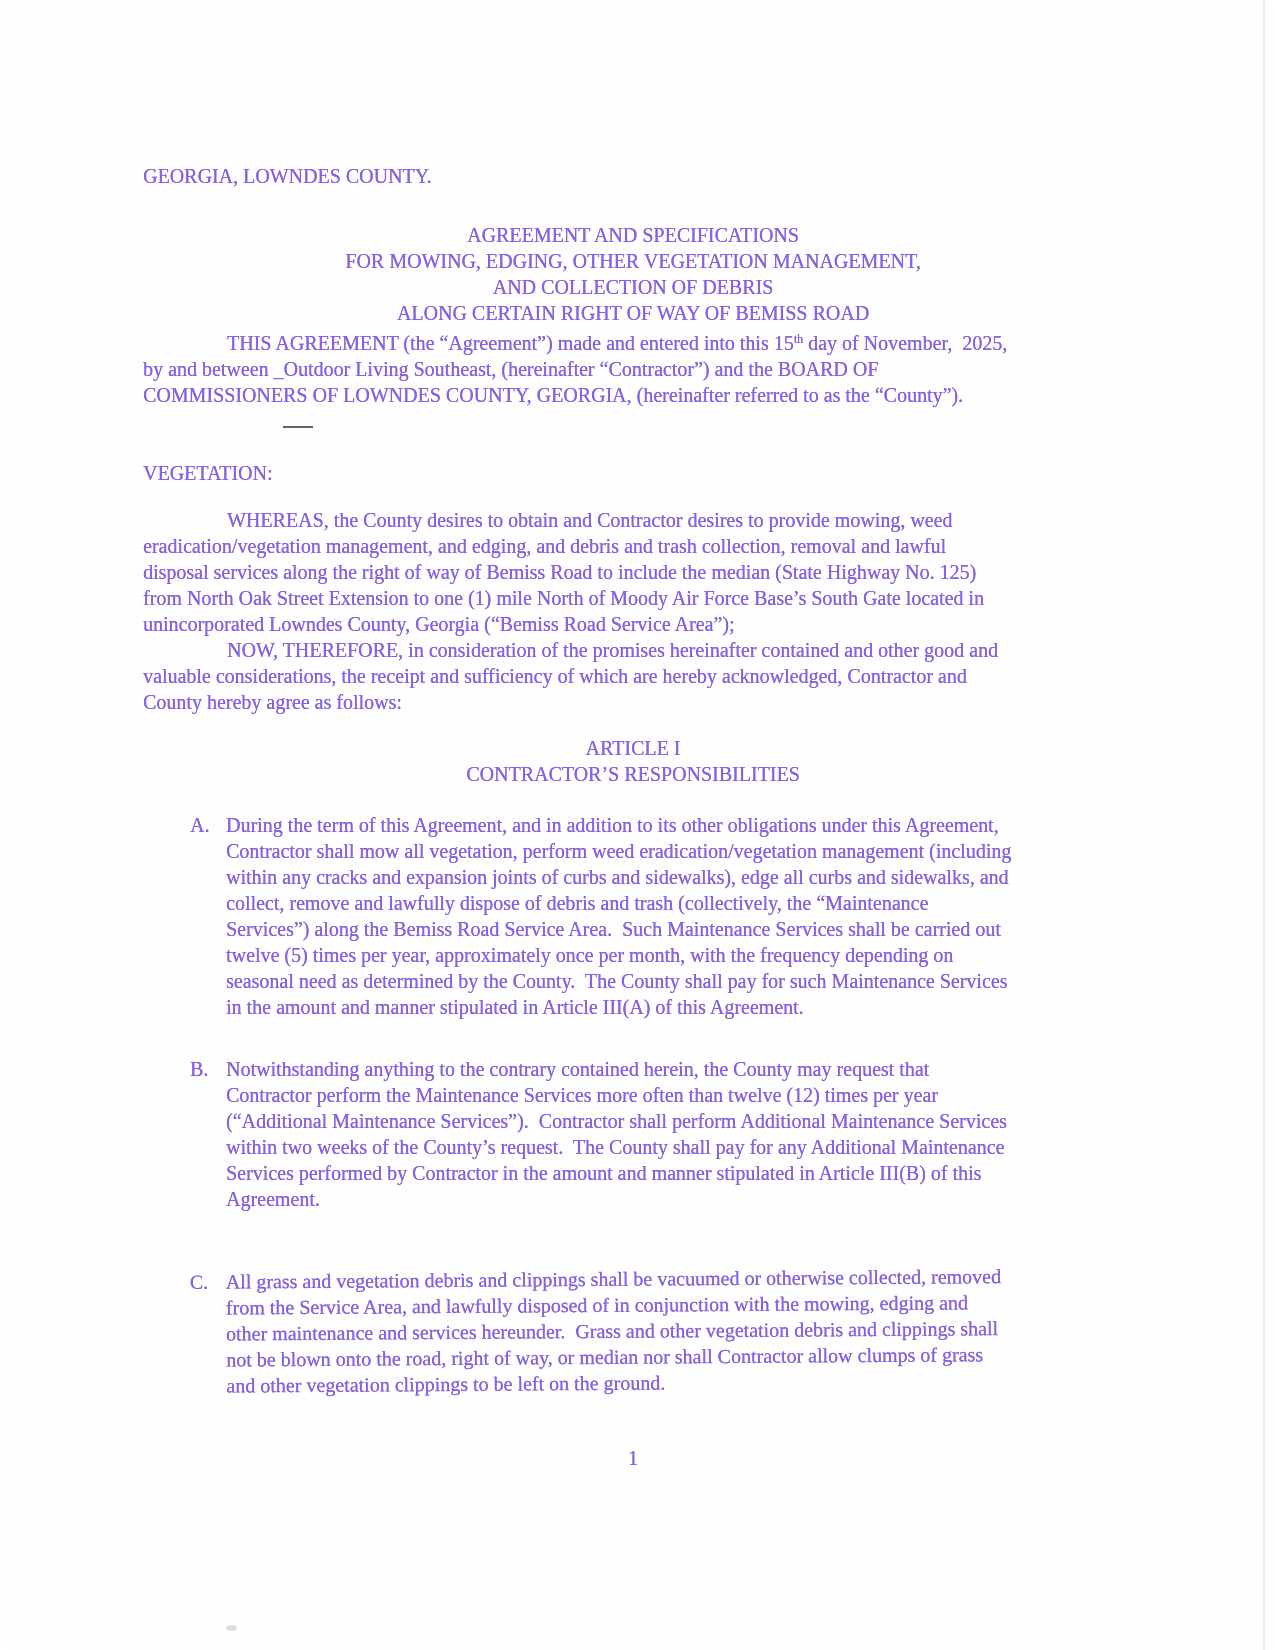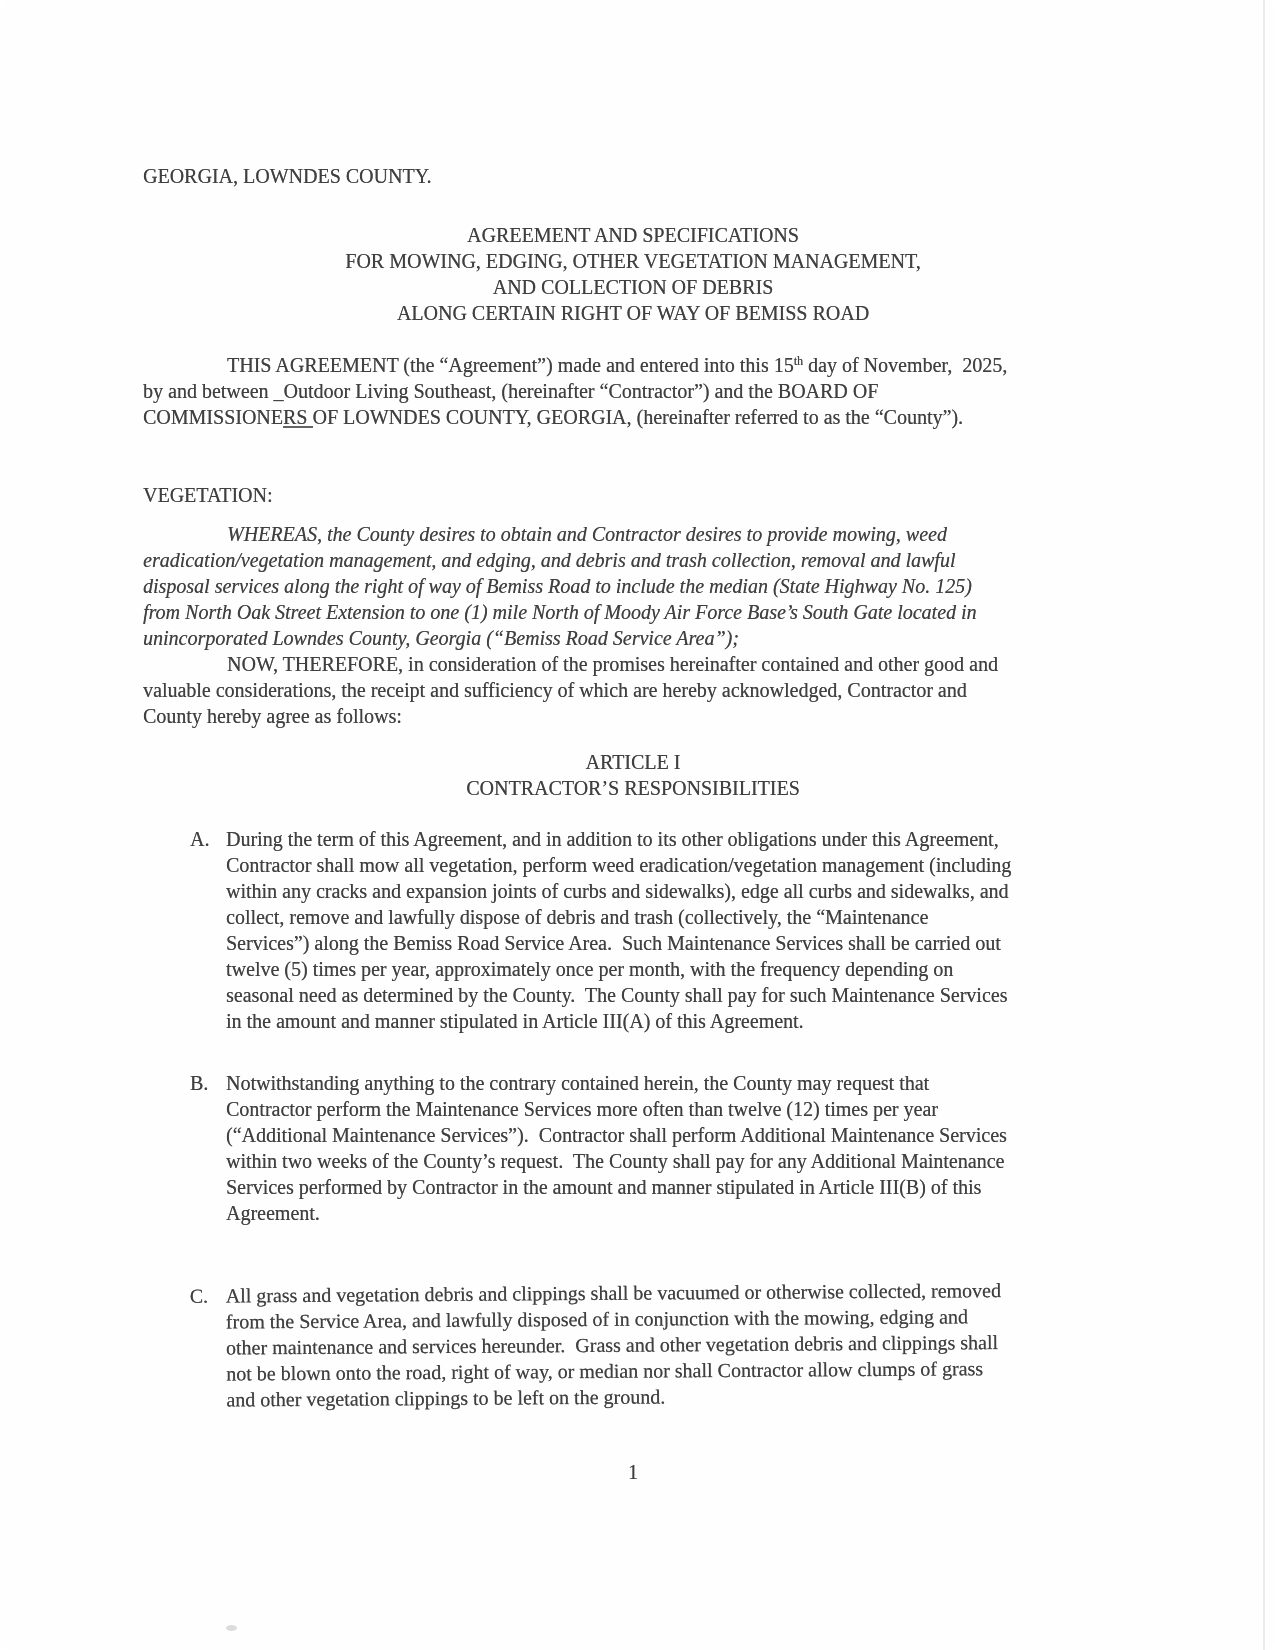--- a/index.html
+++ b/index.html
@@ -3,38 +3,38 @@
 <meta charset="utf-8">
 <style>
   html, body { margin: 0; padding: 0; background: #ffffff; }
   .page {
     position: relative;
     width: 1275px;
     height: 1650px;
     background: #fefefe;
     overflow: hidden;
     font-family: "Liberation Serif", "DejaVu Serif", serif;
-    color: #404040;
+    color: #8b5cf6;
     text-shadow: 0.2px 0.2px 0.4px rgba(10,10,10,0.55);
     border-radius: 10px;
   }
   .content {
     position: absolute;
     left: 143px;
     top: 163px;
     width: 1000px;
     font-size: 20px;
     line-height: 26px;
   }
   .line { white-space: pre; }
   .centered .line { text-align: center; }
   .title-block { margin-top: 33px; width: 980px; }
-  .intro { margin-top: 22px; }
+  .intro { }
   .witnesseth { margin-top: 52px; }
-  .whereas { margin-top: 13px; font-style: italic; }
+  .whereas { margin-top: 21px; }
   .now-para { }
   .article-heading { margin-top: 20px; width: 980px; }
   .fl-indent { padding-left: 84px; }
   .item { position: relative; padding-left: 83px; }
   .item-a { margin-top: 25px; }
   .item-b { margin-top: 36px; }
   .item-c { margin-top: 57px; transform: rotate(-0.4deg); transform-origin: 0 50%; }
   .marker { position: absolute; left: 47px; top: 0; white-space: pre; }
   .page-number { margin-top: 46px; width: 980px; text-align: center; }
   .sup { font-size: 12px; vertical-align: 7px; letter-spacing: 0; }

